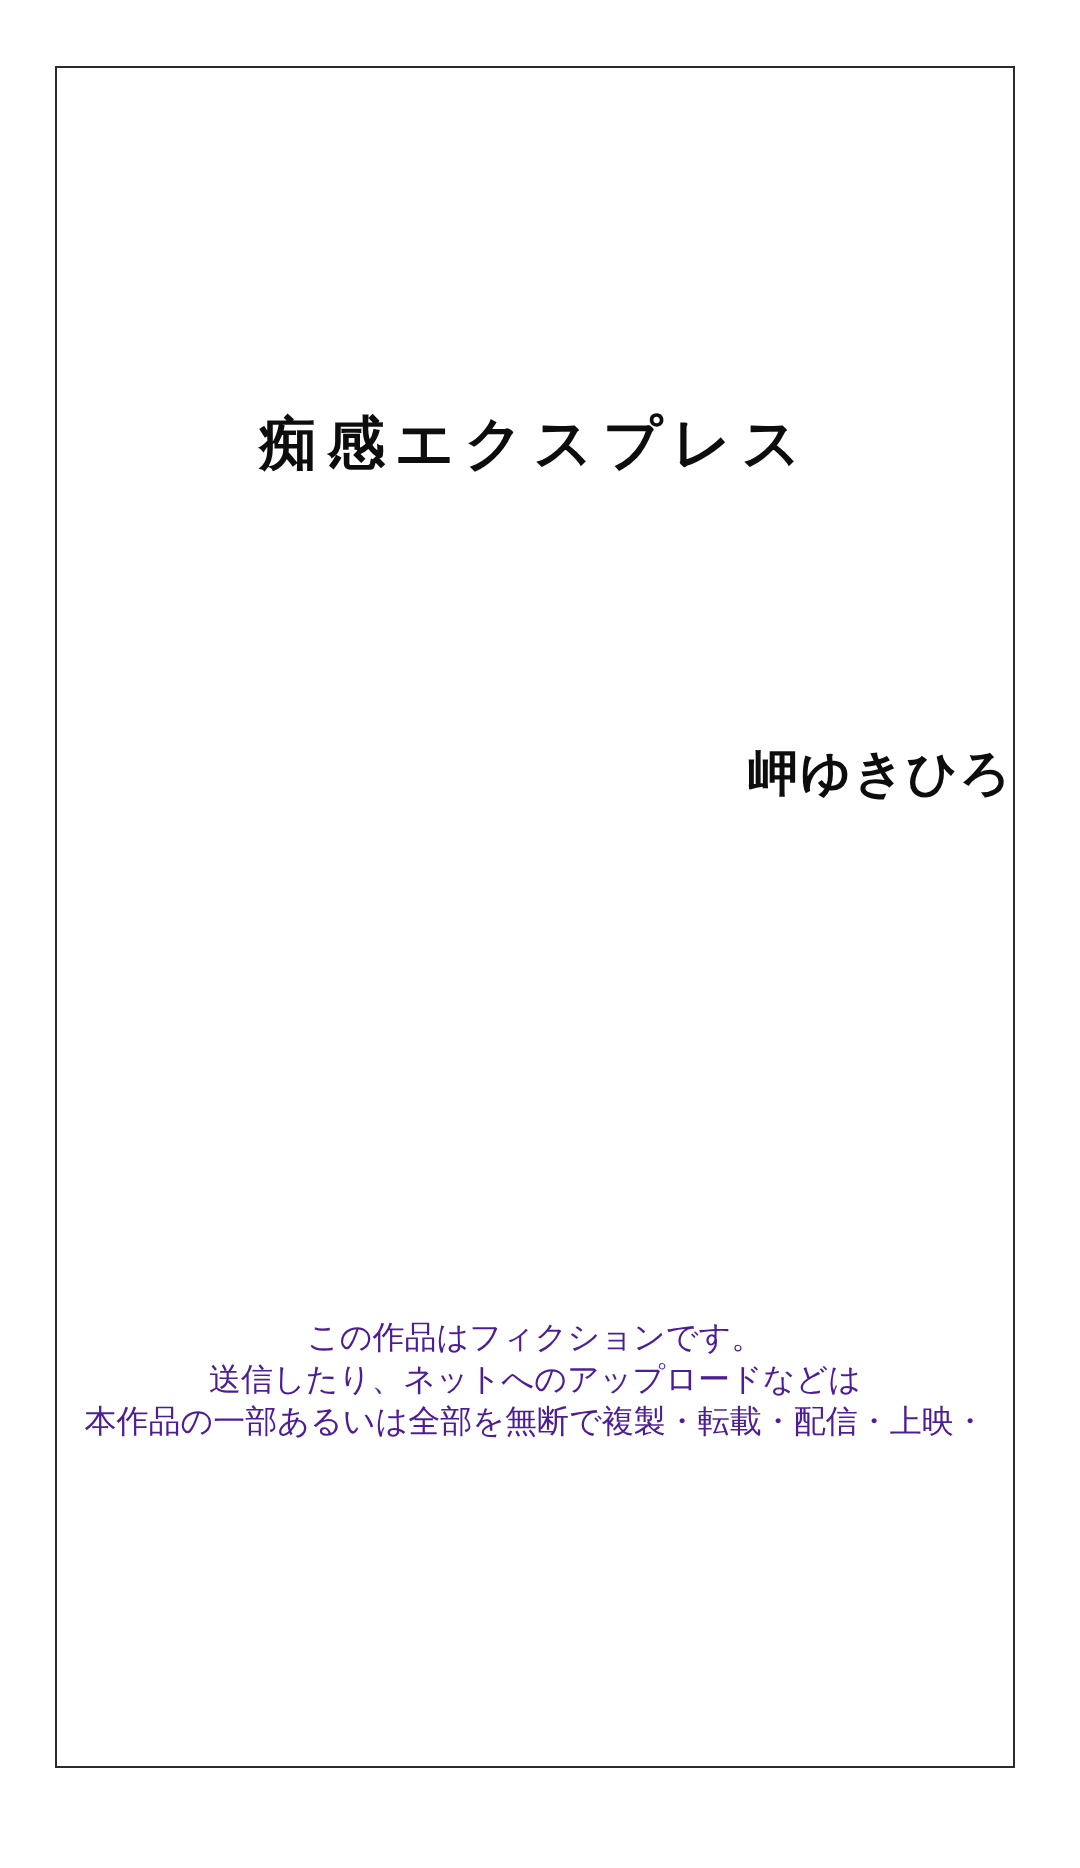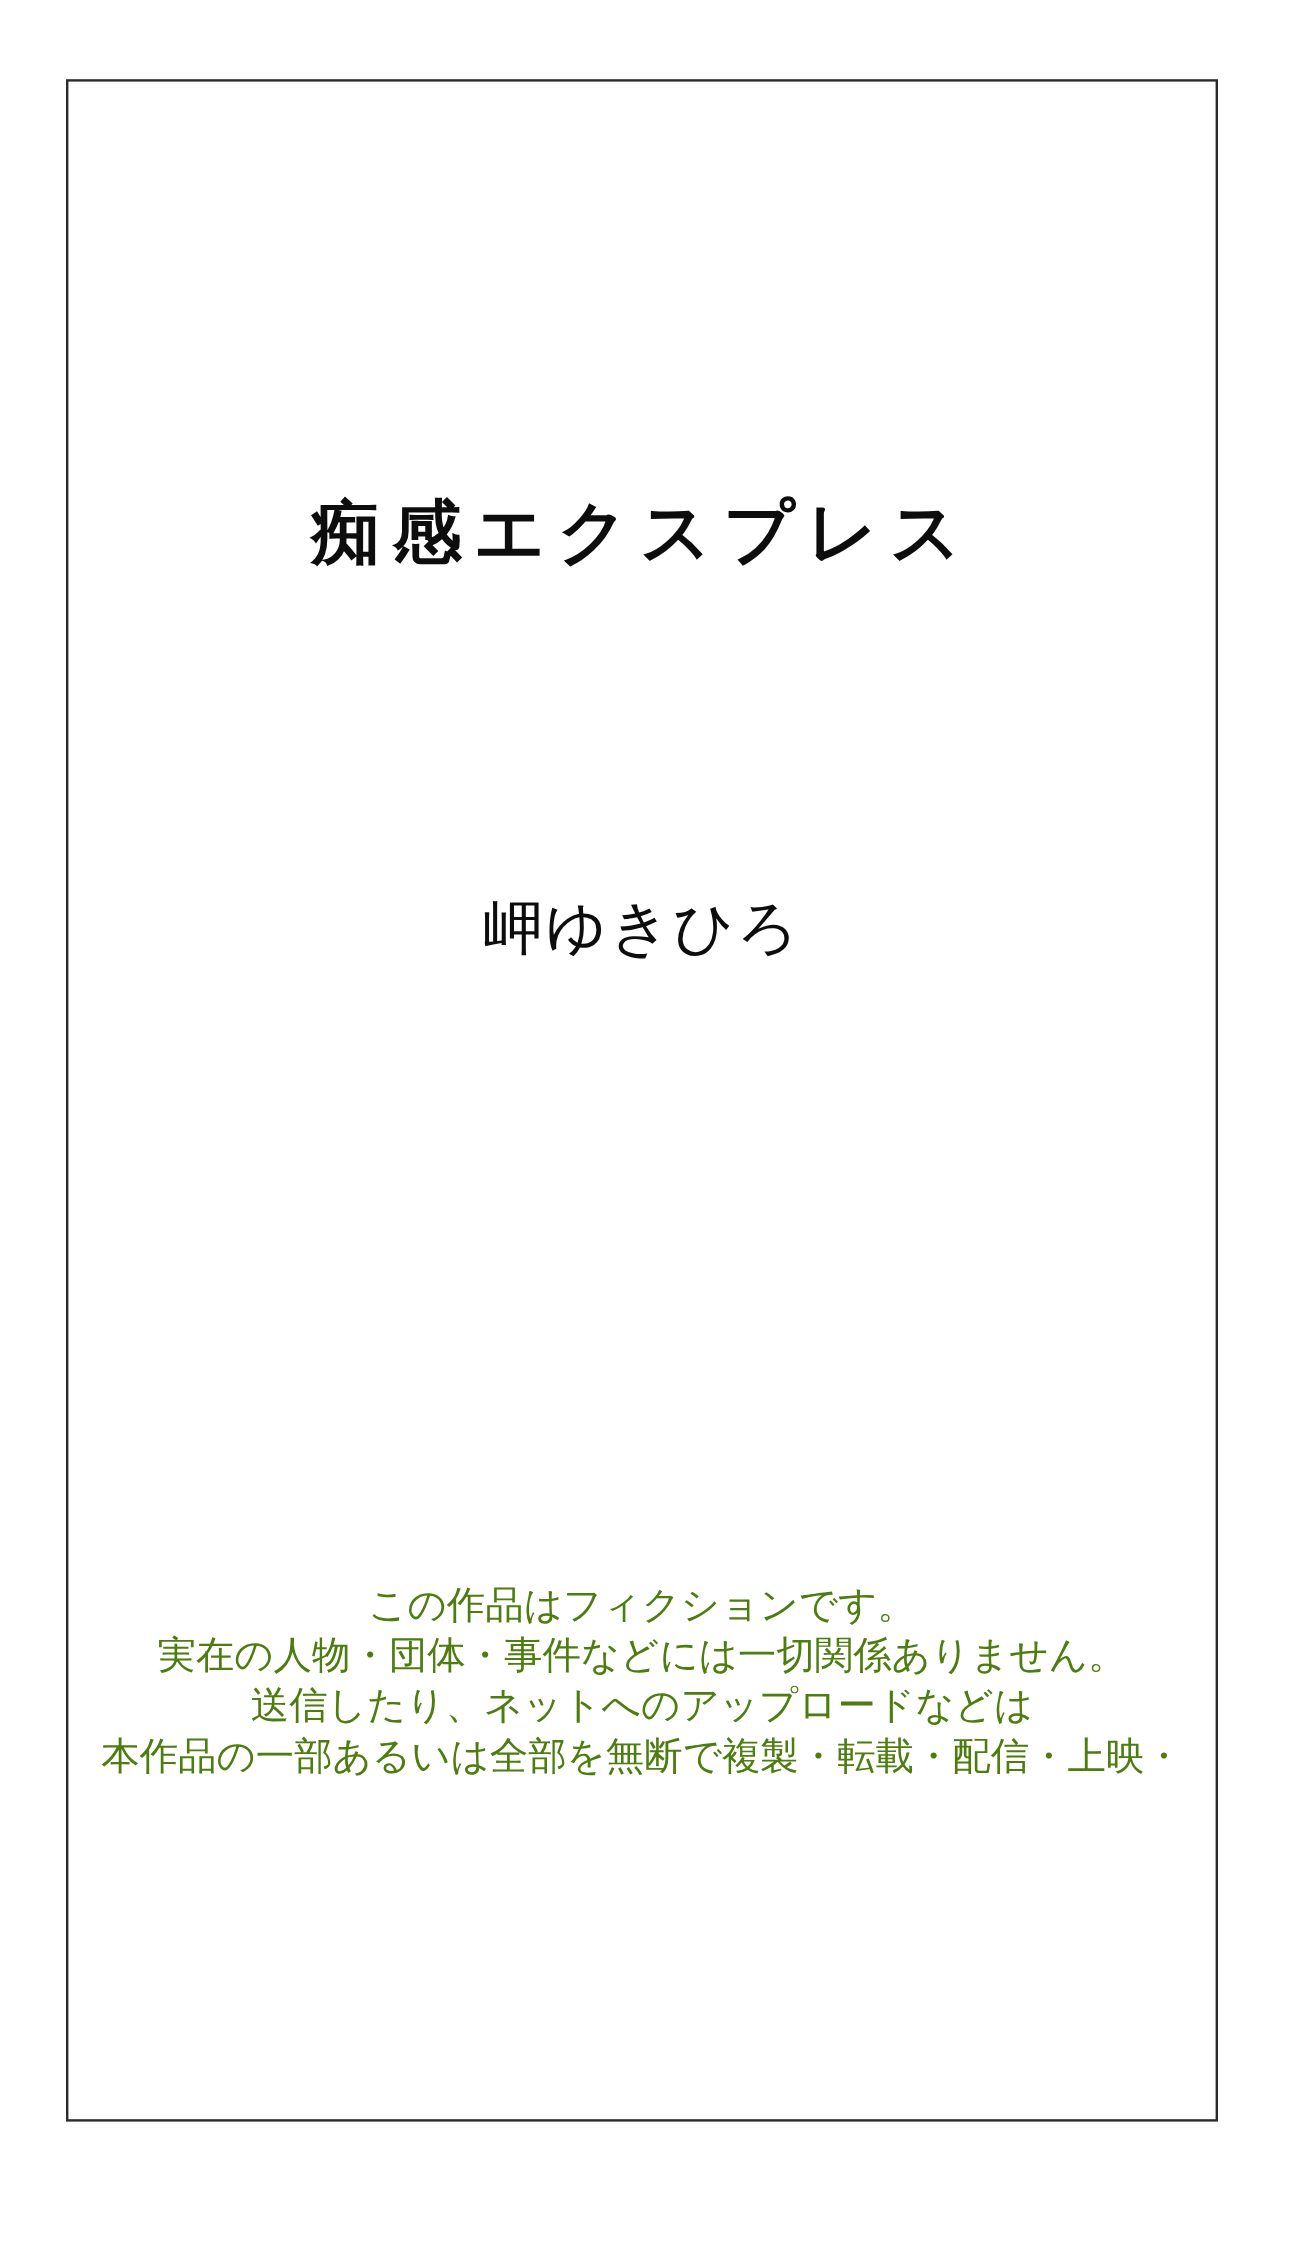--- a/index.html
+++ b/index.html
@@ -37,53 +37,52 @@
     font-weight: 600;
     letter-spacing: 10px;
     line-height: 1.1;
     font-family: "Liberation Serif", "DejaVu Serif", serif;
   }
   .author-name {
     position: absolute;
     left: 0;
     top: 678px; 
     width: 100%;
-    text-align: center;
+    text-align: right;
     font-size: 50px;
-    font-weight: 400;
+    font-weight: 700;
     letter-spacing: 2px;
     line-height: 1.1;
     font-family: "Liberation Serif", "DejaVu Serif", serif;
   }
   .disclaimer {
     position: absolute;
     left: 0;
     top: 1248px; 
     width: 100%;
     text-align: center;
     font-size: 32px;
     line-height: 42px;
     font-weight: 400;
     font-family: "Liberation Sans", "DejaVu Sans", sans-serif;
-    color: #4d7c0f;
+    color: #4c1d95;
   }
   .disclaimer p {
     margin: 0;
     padding: 0;
   }
 </style>
 </head>
 <body>
 
 <div class="canvas">
   <div class="frame">
     <h1 class="book-title">痴感エクスプレス</h1>
 
     <div class="author-name">岬ゆきひろ</div>
 
     <div class="disclaimer">
       <p>この作品はフィクションです。</p>
-      <p>実在の人物・団体・事件などには一切関係ありません。</p>
       <p>送信したり、ネットへのアップロードなどは</p>
       <p>本作品の一部あるいは全部を無断で複製・転載・配信・上映・</p>
     </div>
   </div>
 </div>
 
 </body></html>

